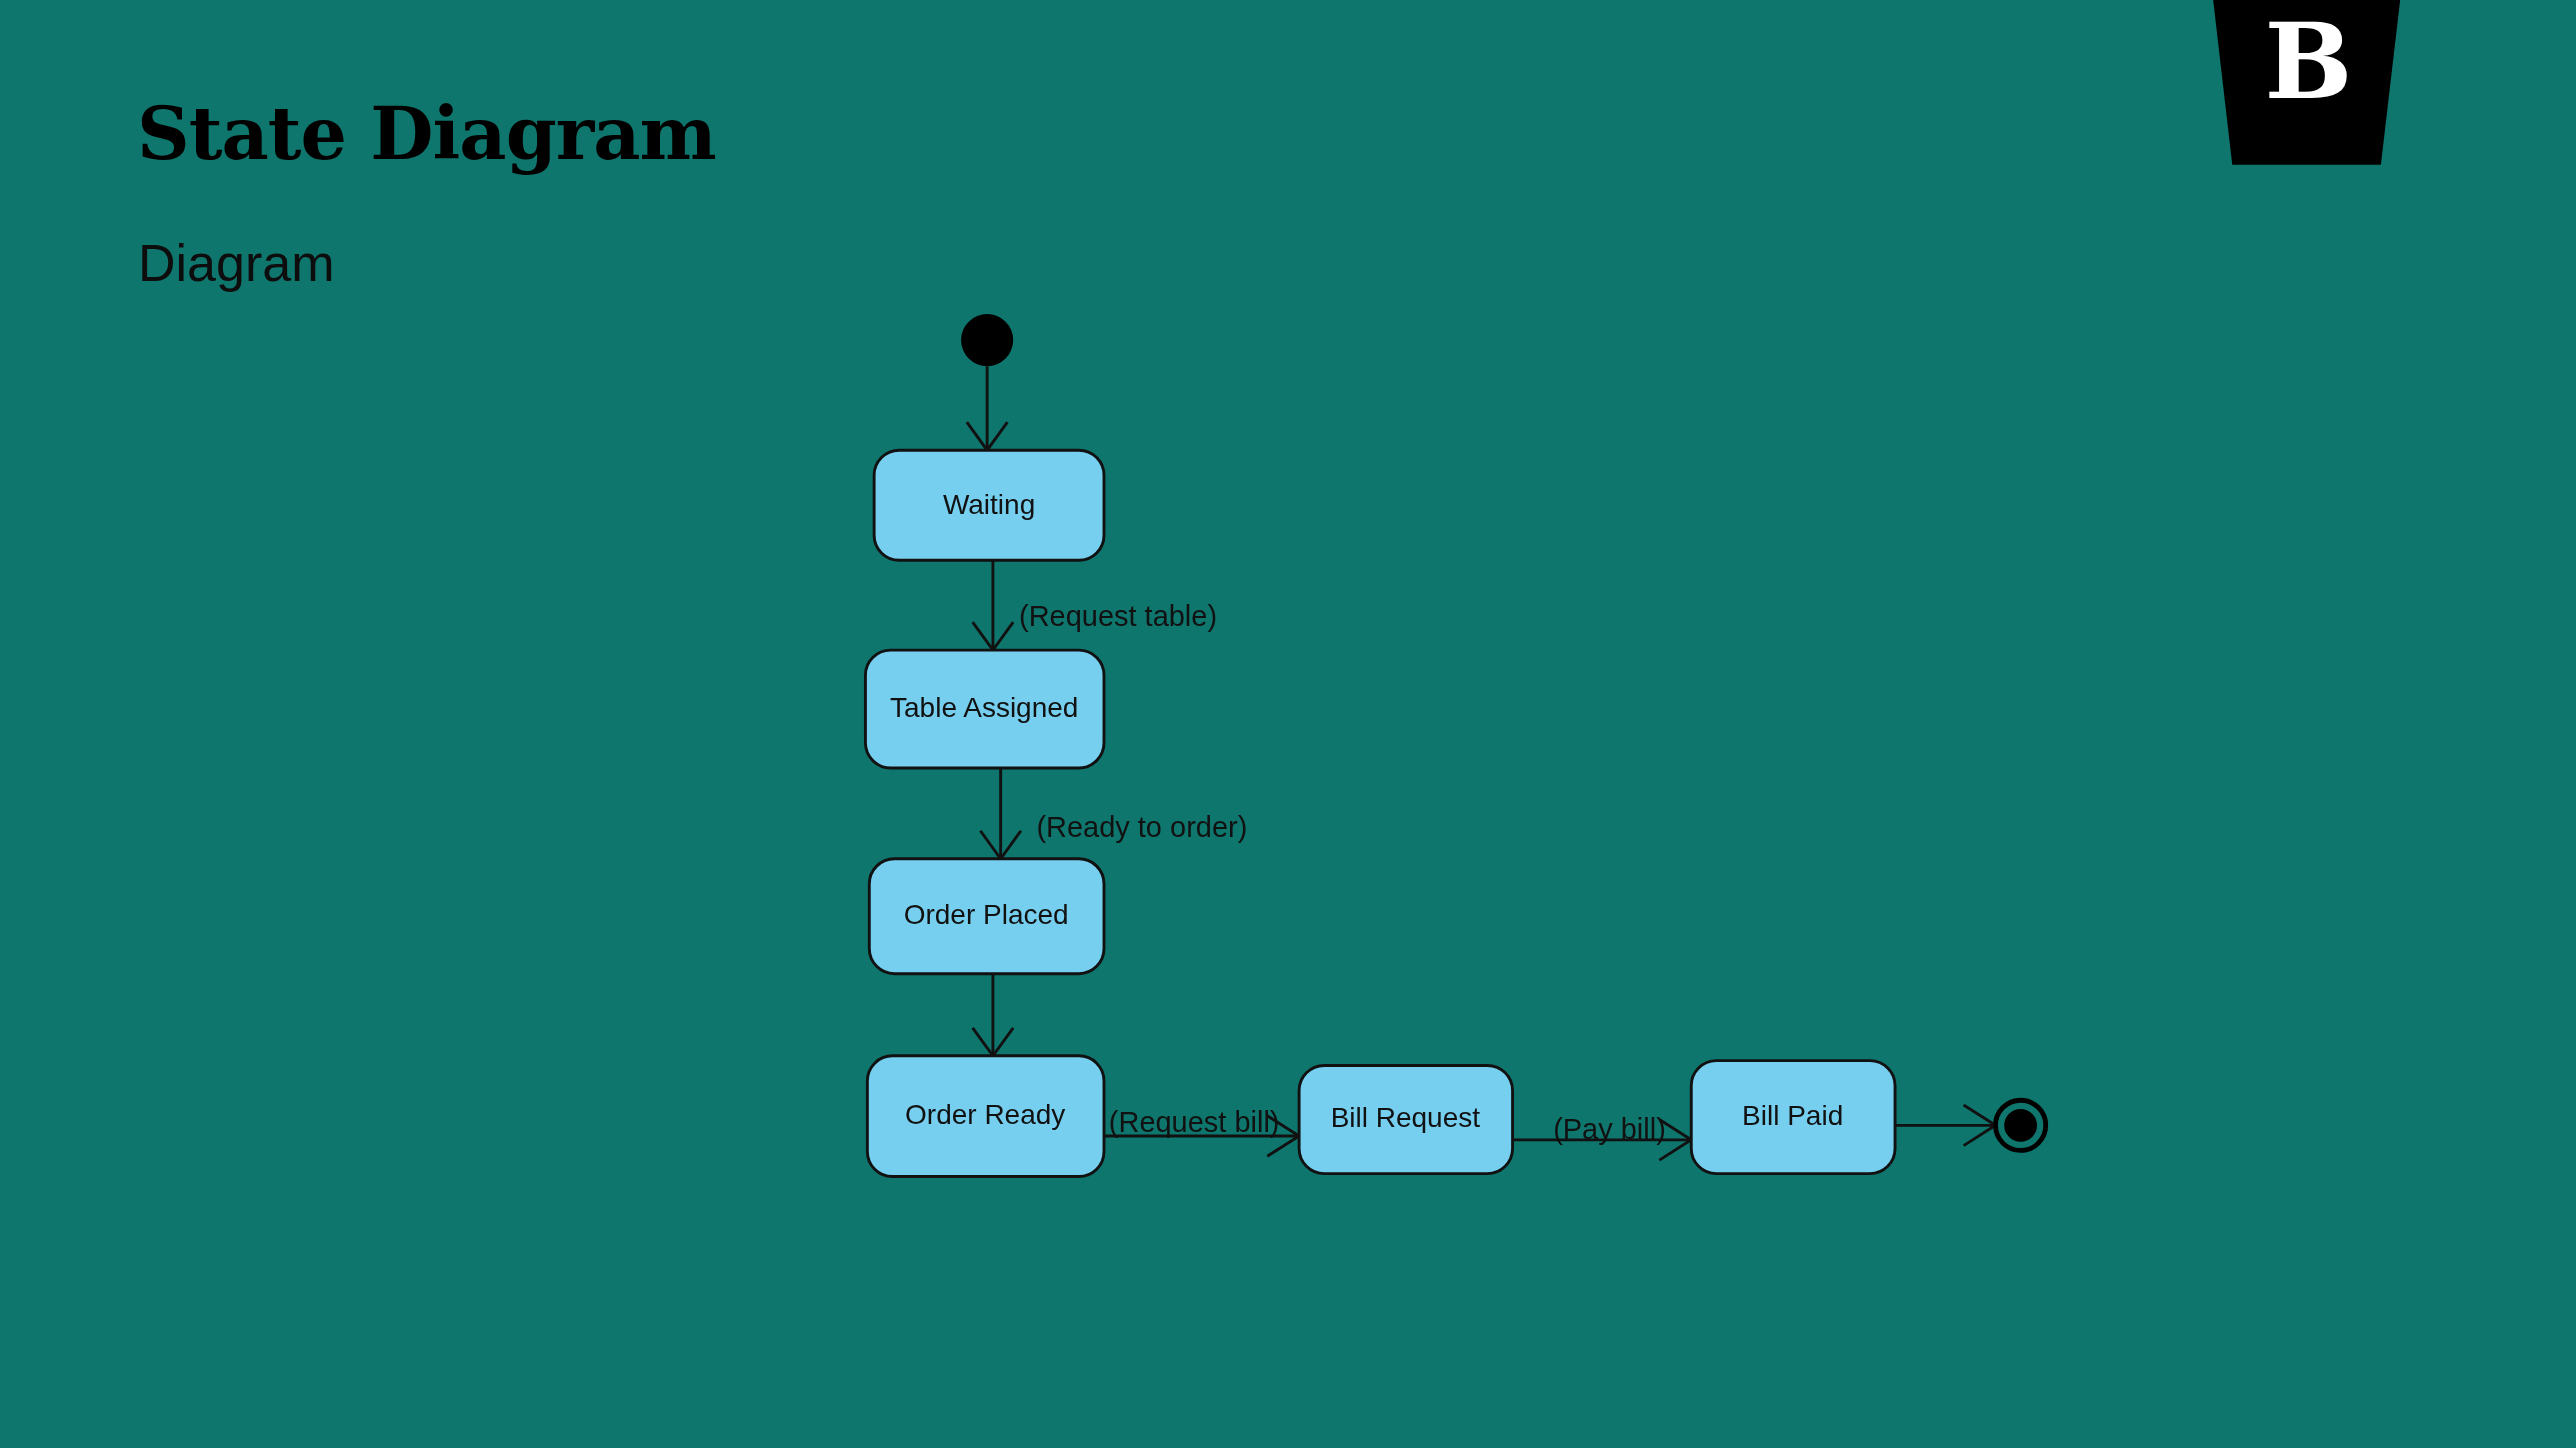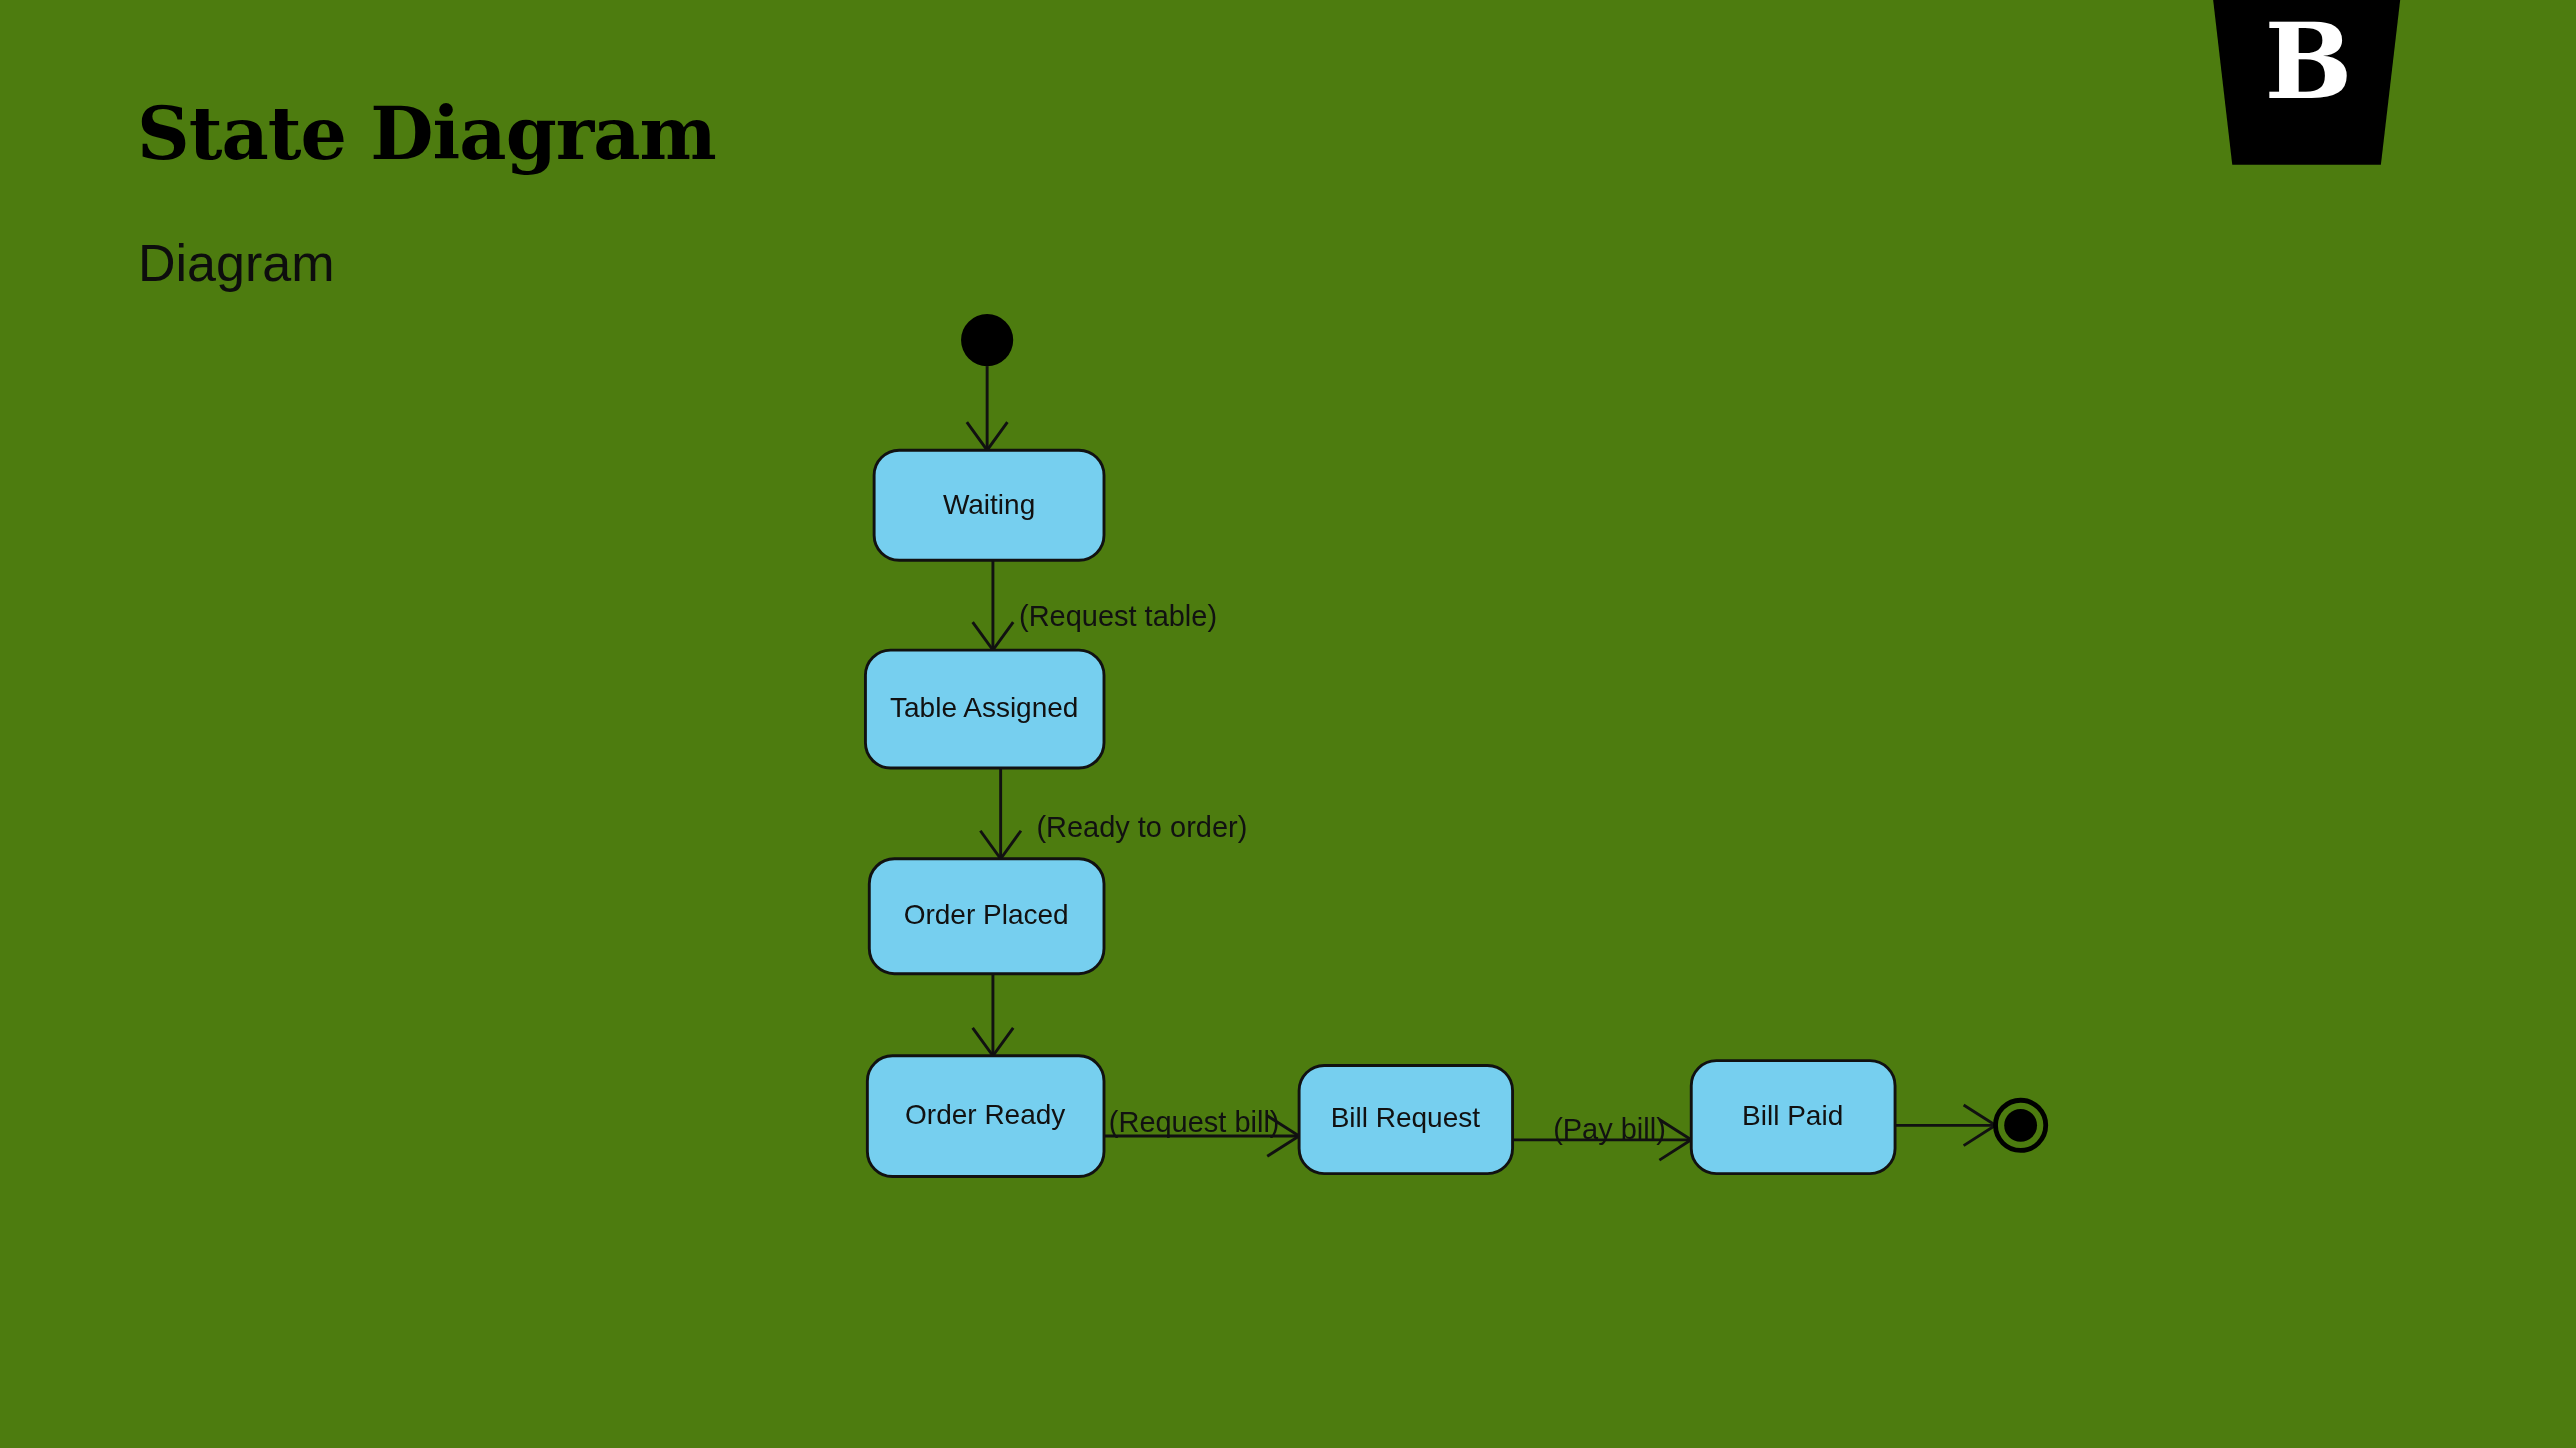--- a/index.html
+++ b/index.html
@@ -4,21 +4,21 @@
 <style>
   html, body {
     margin: 0;
     padding: 0;
     background: #ffffff;
   }
   #slide {
     position: relative;
     width: 2576px;
     height: 1449px;
-    background: #4d7c0f;
+    background: #0f766e;
     overflow: hidden;
     font-family: "Liberation Sans", sans-serif;
   }
 
   
   #page-title {
     position: absolute;
     left: 137px;
     top: 97px;
     font-family: "DejaVu Serif", serif;

